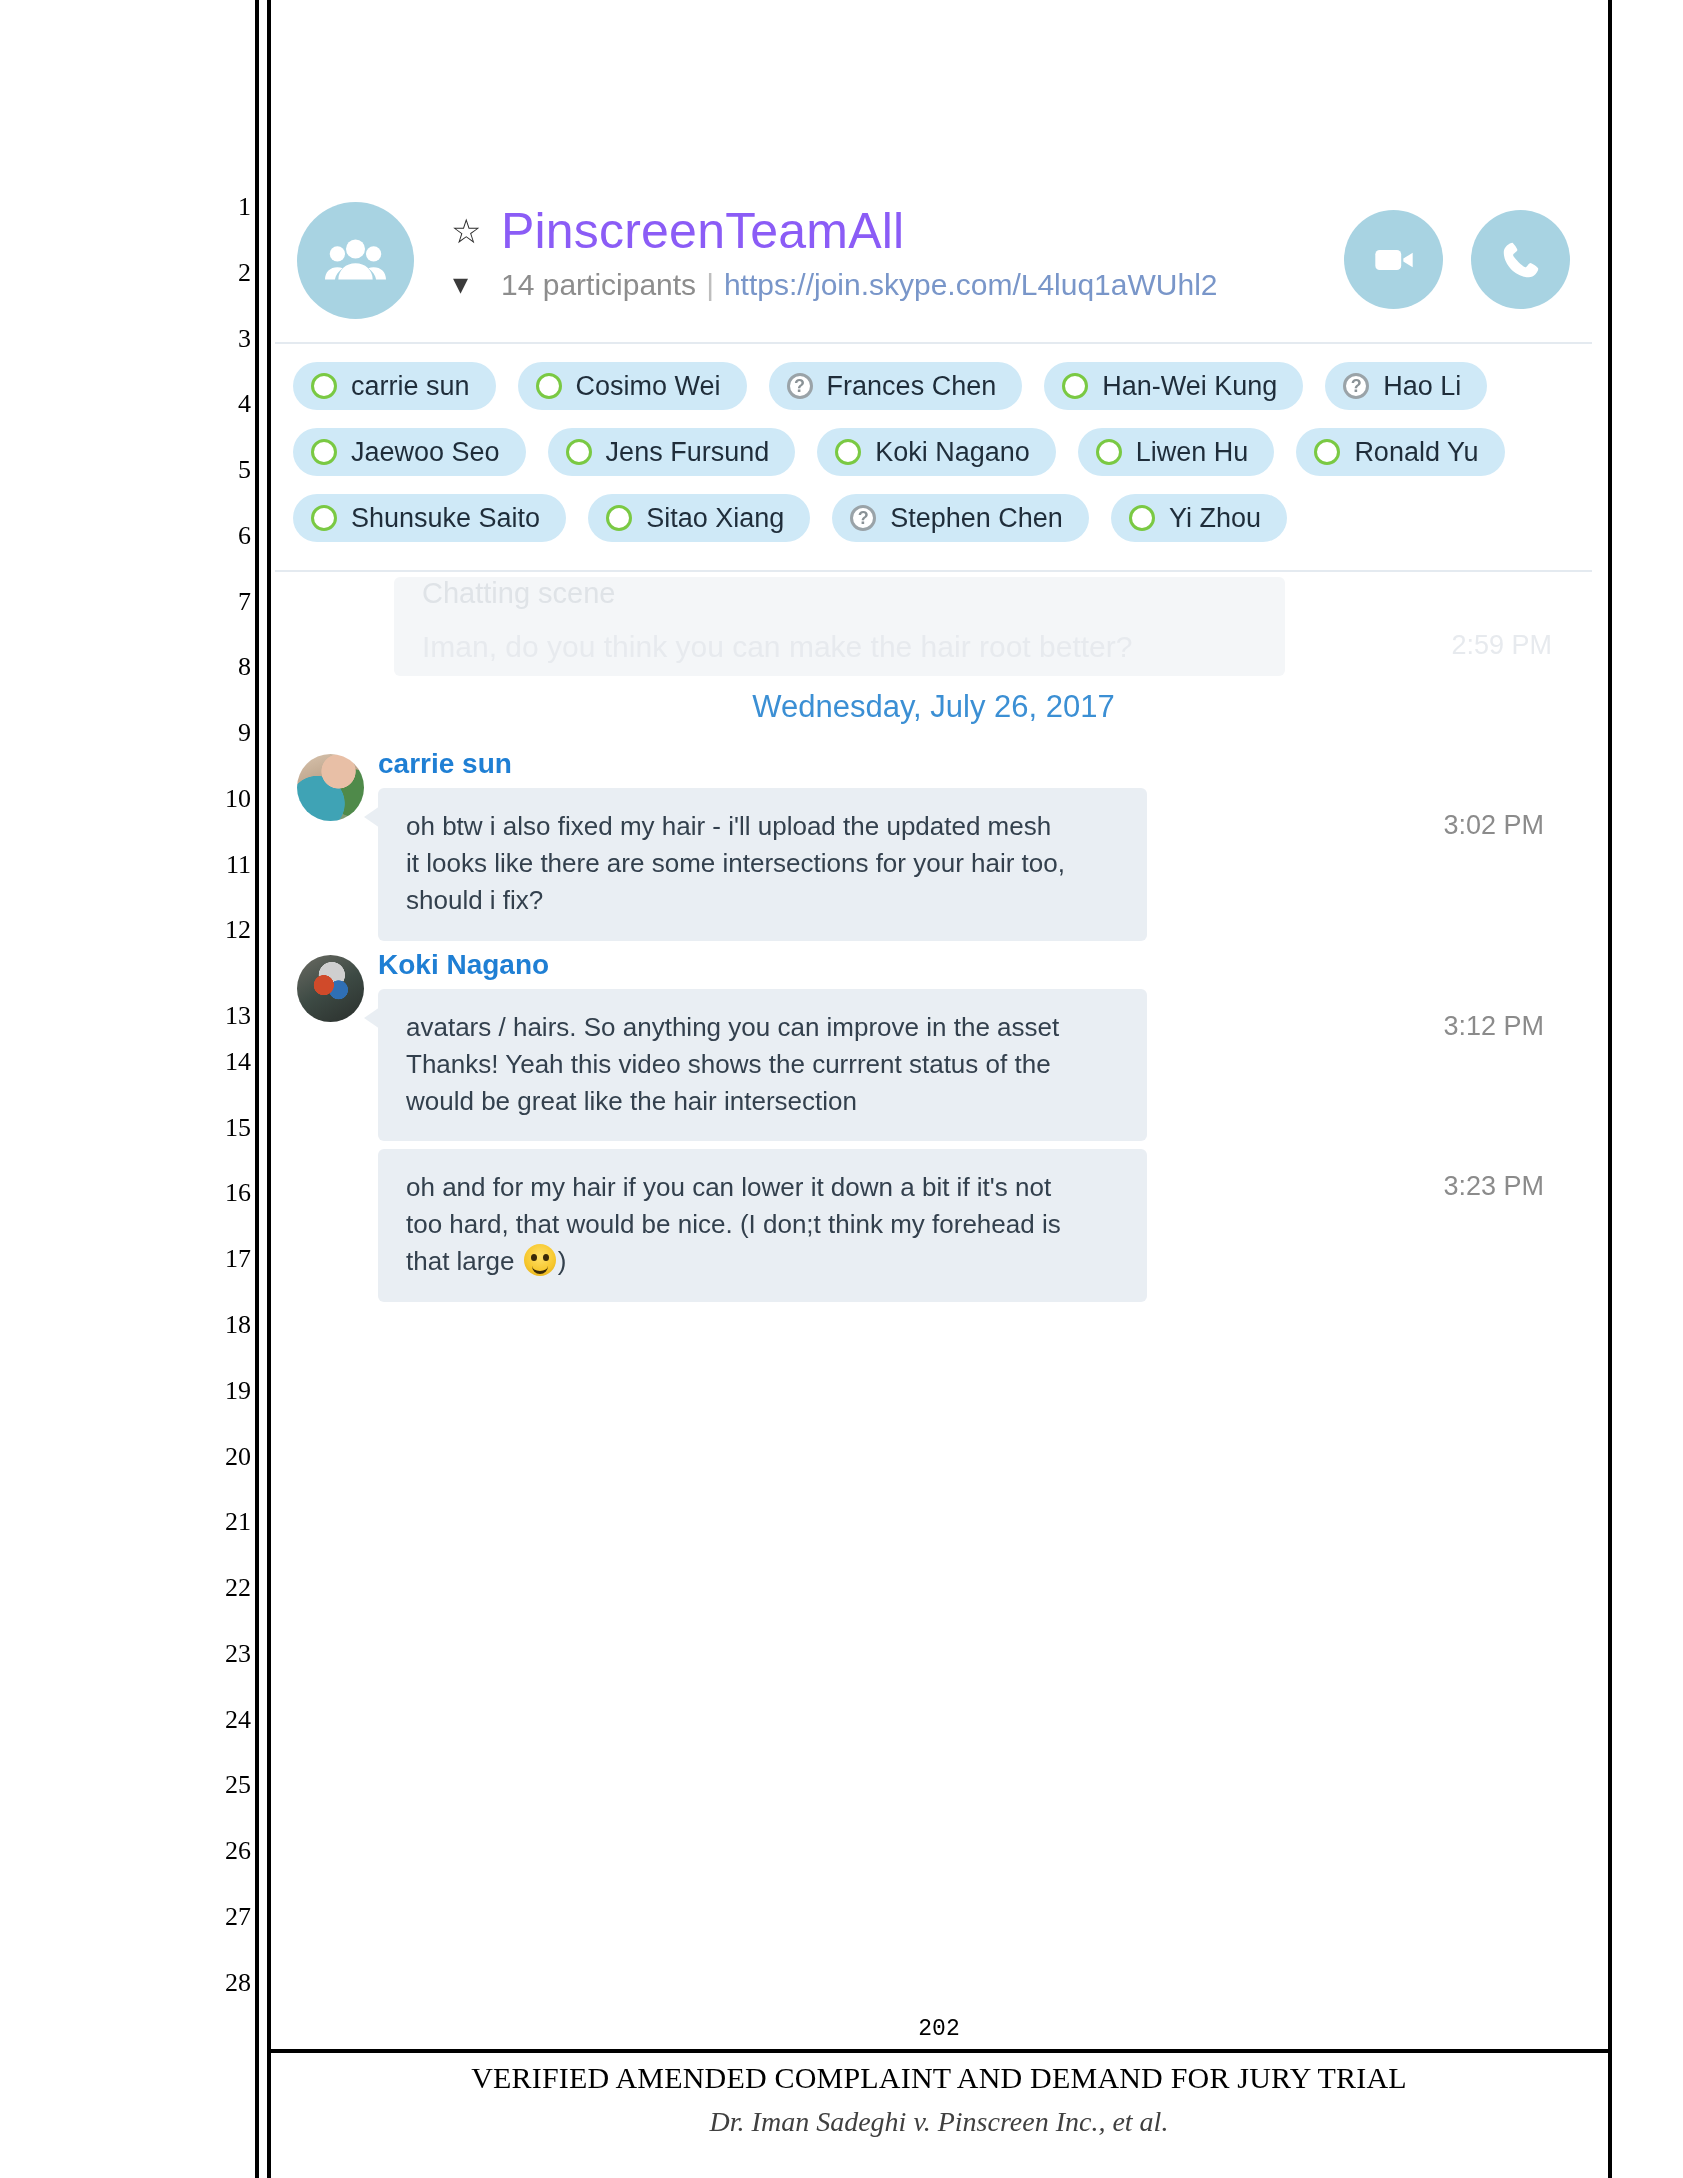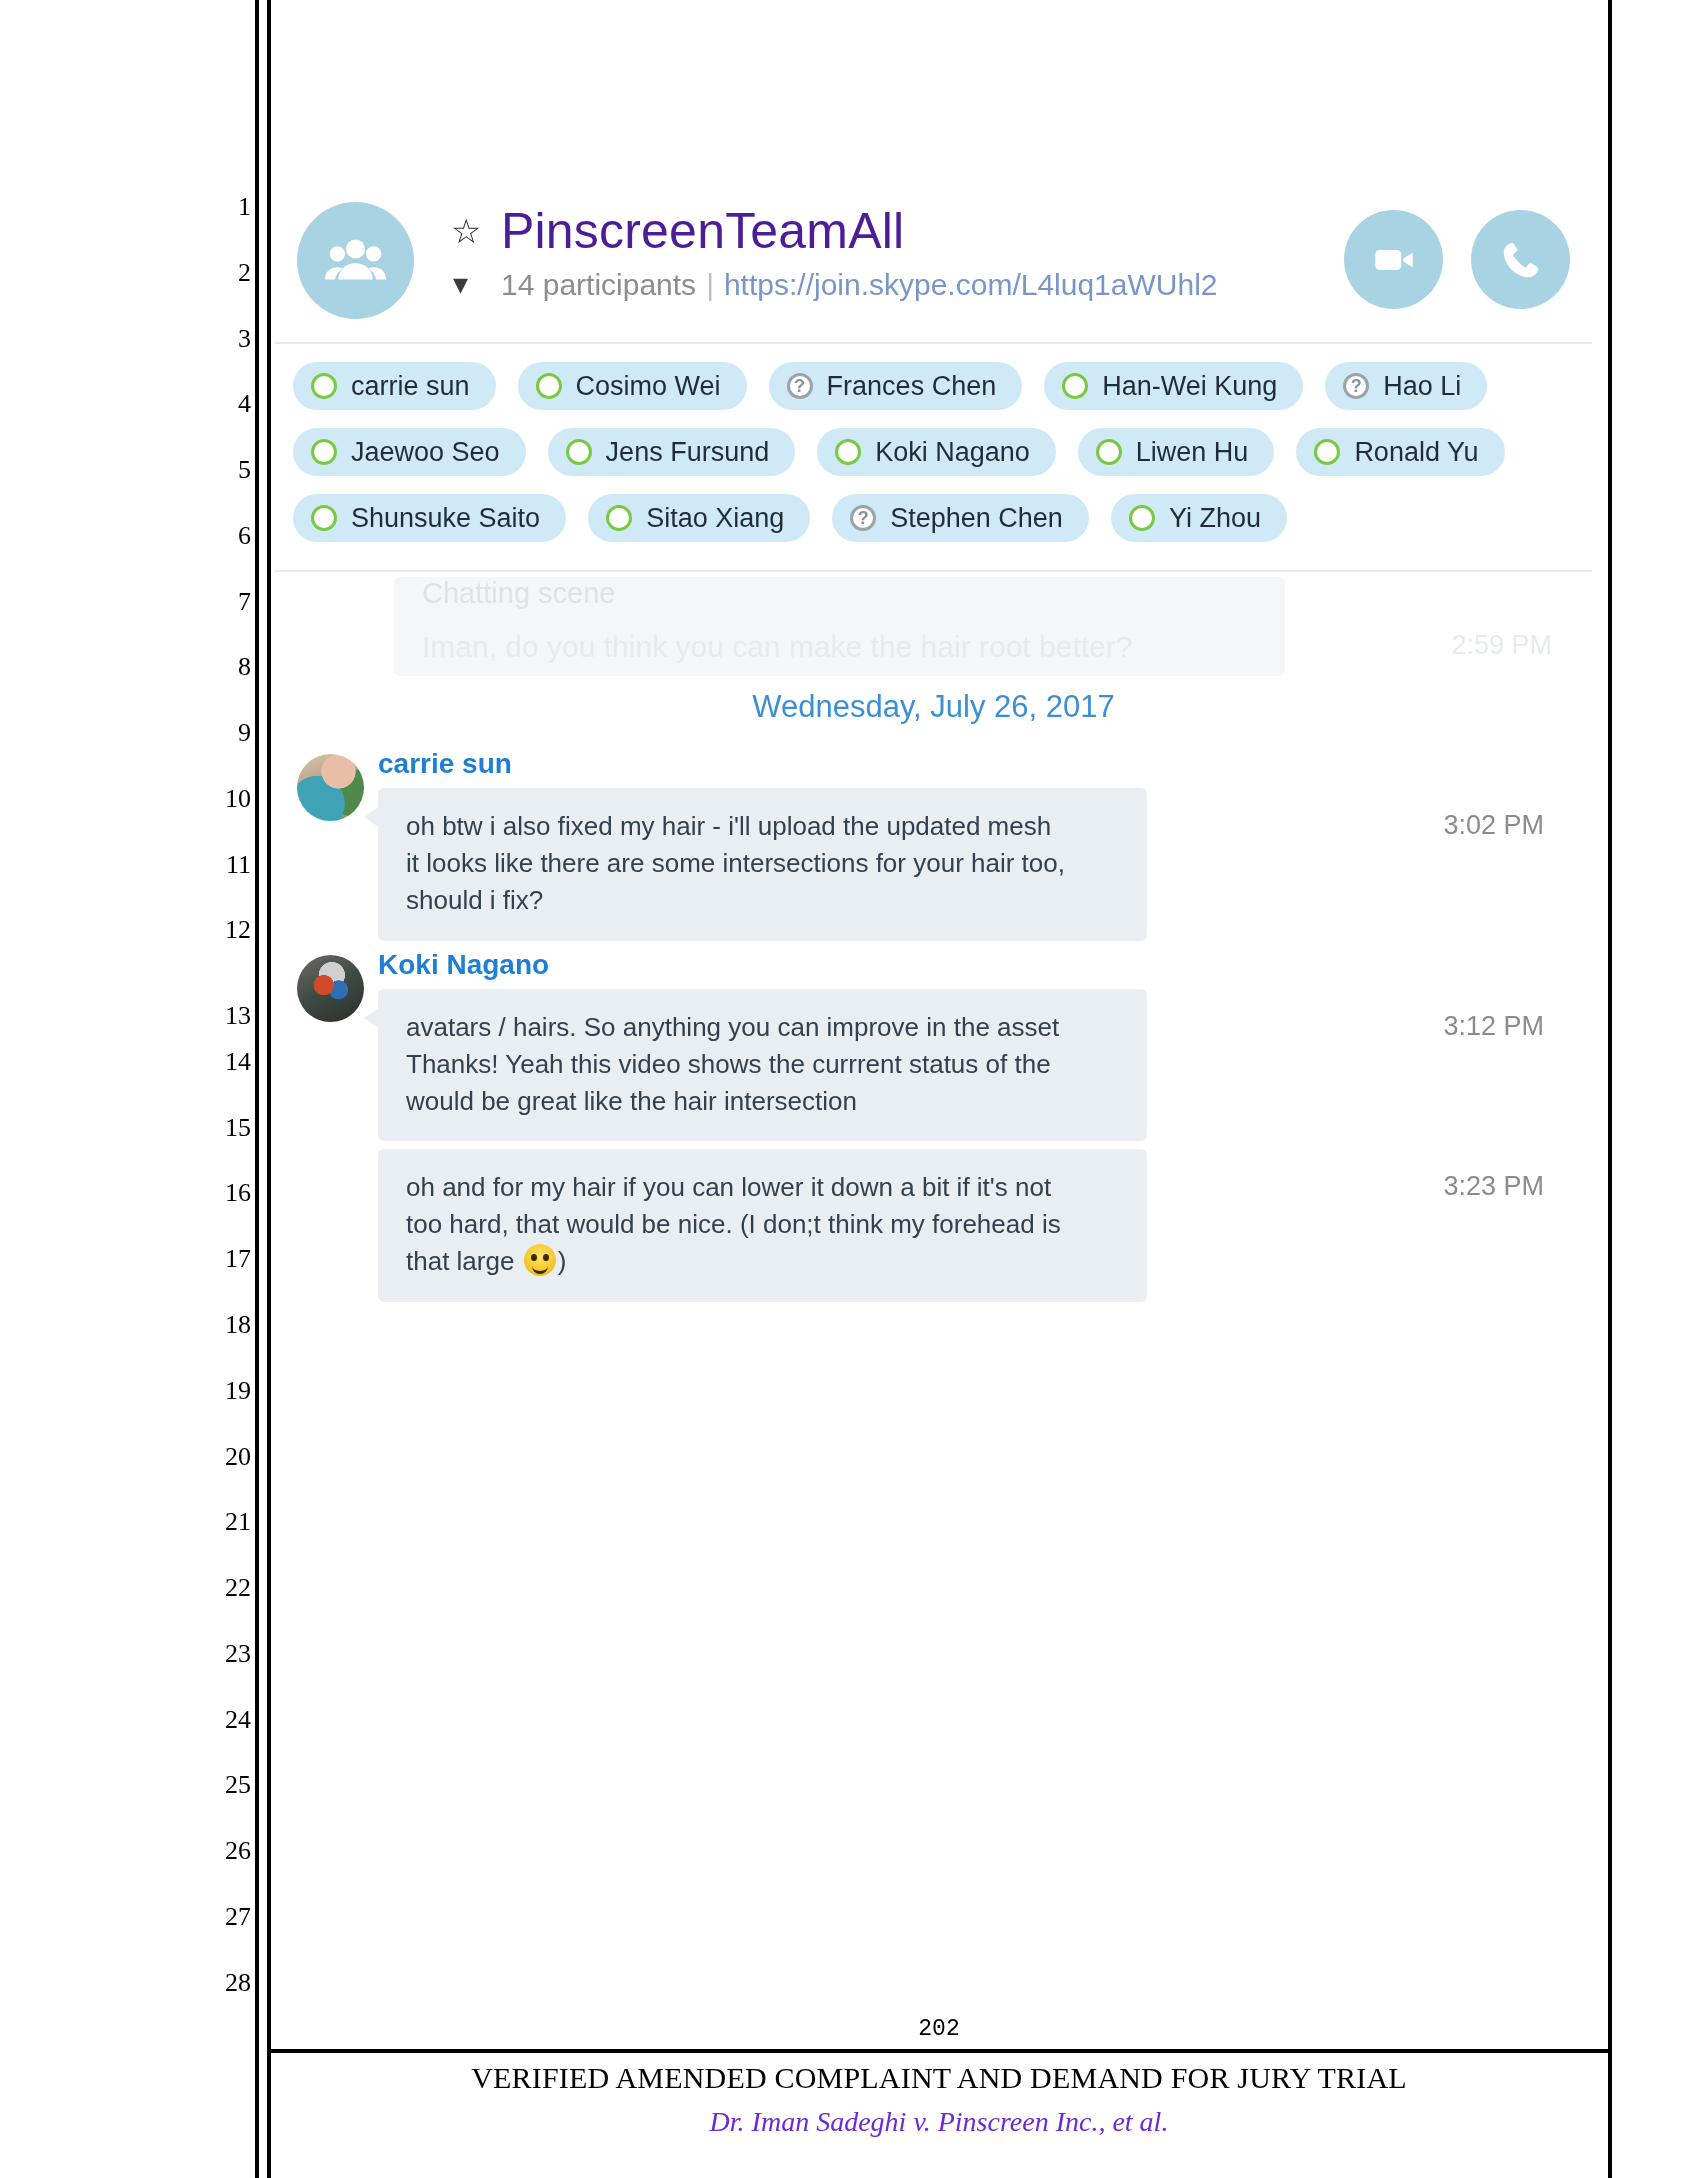--- a/index.html
+++ b/index.html
@@ -34,21 +34,21 @@
     text-align:center;font-size:23px;color:#000;
     font-family:Liberation Mono, monospace;
   }
   .footer-title{
     position:absolute;left:267px;top:2061px;width:1344px;
     text-align:center;font-size:30px;color:#000;letter-spacing:0.2px;
     font-family:"Liberation Serif", serif;
   }
   .footer-caption{
     position:absolute;left:267px;top:2106px;width:1344px;
-    text-align:center;font-size:28px;color:#6d28d9;font-style:italic;
+    text-align:center;font-size:28px;color:#404040;font-style:italic;
     font-family:"Liberation Serif", serif;
   }
 
   
   .skype{
     position:absolute;left:275px;top:174px;width:1317px;height:1822px;
     background:#ffffff;
     font-family:"Liberation Sans", sans-serif;
     overflow:hidden;
   }
@@ -60,21 +60,21 @@
     background:#a8d3e2;display:flex;align-items:center;justify-content:center;
   }
   .group-avatar svg{width:61px;height:61px;display:block;}
 
   .star-icon{
     position:absolute;left:176px;top:40px;width:34px;height:34px;
     color:#2b2b2b;font-size:34px;line-height:34px;
   }
   .sk-title{
     position:absolute;left:226px;top:28px;
-    font-size:50px;color:#4c1d95;font-weight:400;letter-spacing:0.2px;
+    font-size:50px;color:#8b5cf6;font-weight:400;letter-spacing:0.2px;
     white-space:nowrap;
   }
   .chevron-icon{
     position:absolute;left:178px;top:95px;
     font-size:30px;color:#3b3b3b;line-height:30px;
   }
   .sk-sub{
     position:absolute;left:226px;top:94px;
     font-size:30px;color:#8d8d8d;white-space:nowrap;
   }

